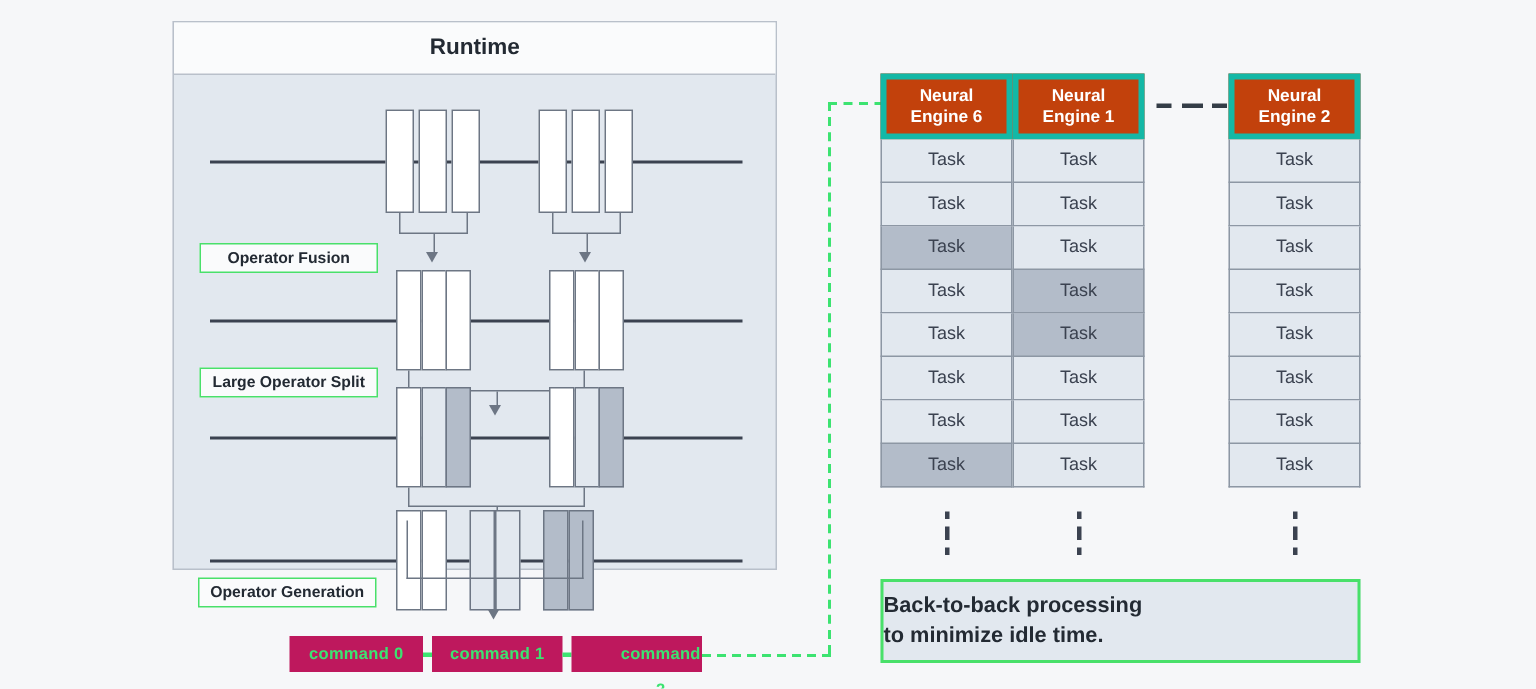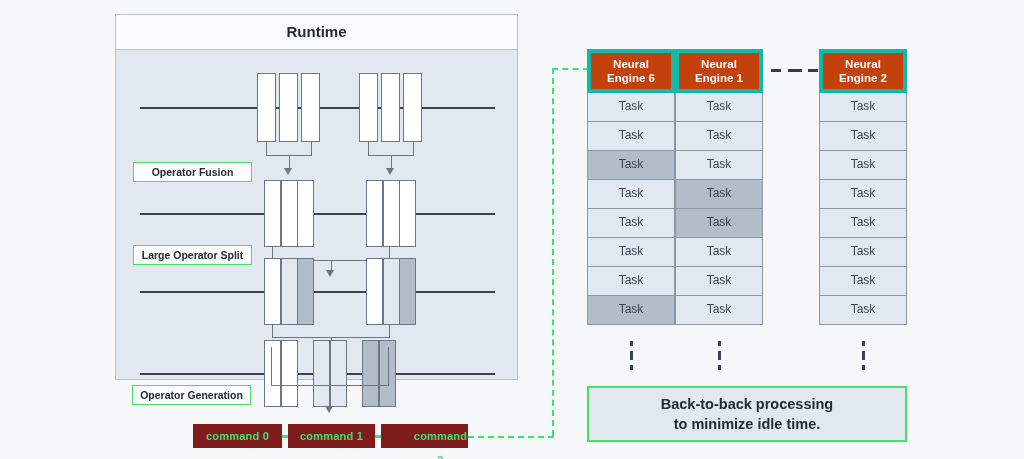--- a/index.html
+++ b/index.html
@@ -43,21 +43,21 @@
   .glabel{
     position:absolute;box-sizing:border-box;
     border:1.5px solid #49e06a;background:#fafbfc;
     font-size:10.5px;font-weight:bold;color:#232a33;
     text-align:center;line-height:18px;height:20px;
   }
 
   
   .cmd{
     position:absolute;box-sizing:border-box;
-    background:#7f1d1d;color:#3ce371;
+    background:#be185d;color:#3ce371;
     font-size:11px;font-weight:bold;
     text-align:center;line-height:24px;height:24px;
     letter-spacing:.2px;
   }
   .cmdlink{position:absolute;height:2.5px;background:#3ce371;}
 
   
   .dashH{position:absolute;height:0;border-top:2.5px dashed #3ce371;}
   .dashV{position:absolute;width:0;border-left:2.5px dashed #3ce371;}
 
@@ -78,21 +78,21 @@
   }
   .taskcell.busy{background:#b3bcc9;}
 
   .hdash{position:absolute;height:3px;background:#343d47;}
 
   .vdot{position:absolute;width:2.5px;background:#3b4250;}
 
   #callout{
     position:absolute;box-sizing:border-box;
     border:2px solid #49e06a;background:#e2e8ef;
-    display:flex;flex-direction:column;align-items:center;justify-content:center;
+    display:flex;flex-direction:column;align-items:flex-start;justify-content:center;
     font-size:14.5px;font-weight:bold;color:#232a33;line-height:20px;
   }
 </style>
 </head>
 <body>
 
 <div class="stage">
 
   <div id="runtime-panel">
     <div id="runtime-title">Runtime</div>

